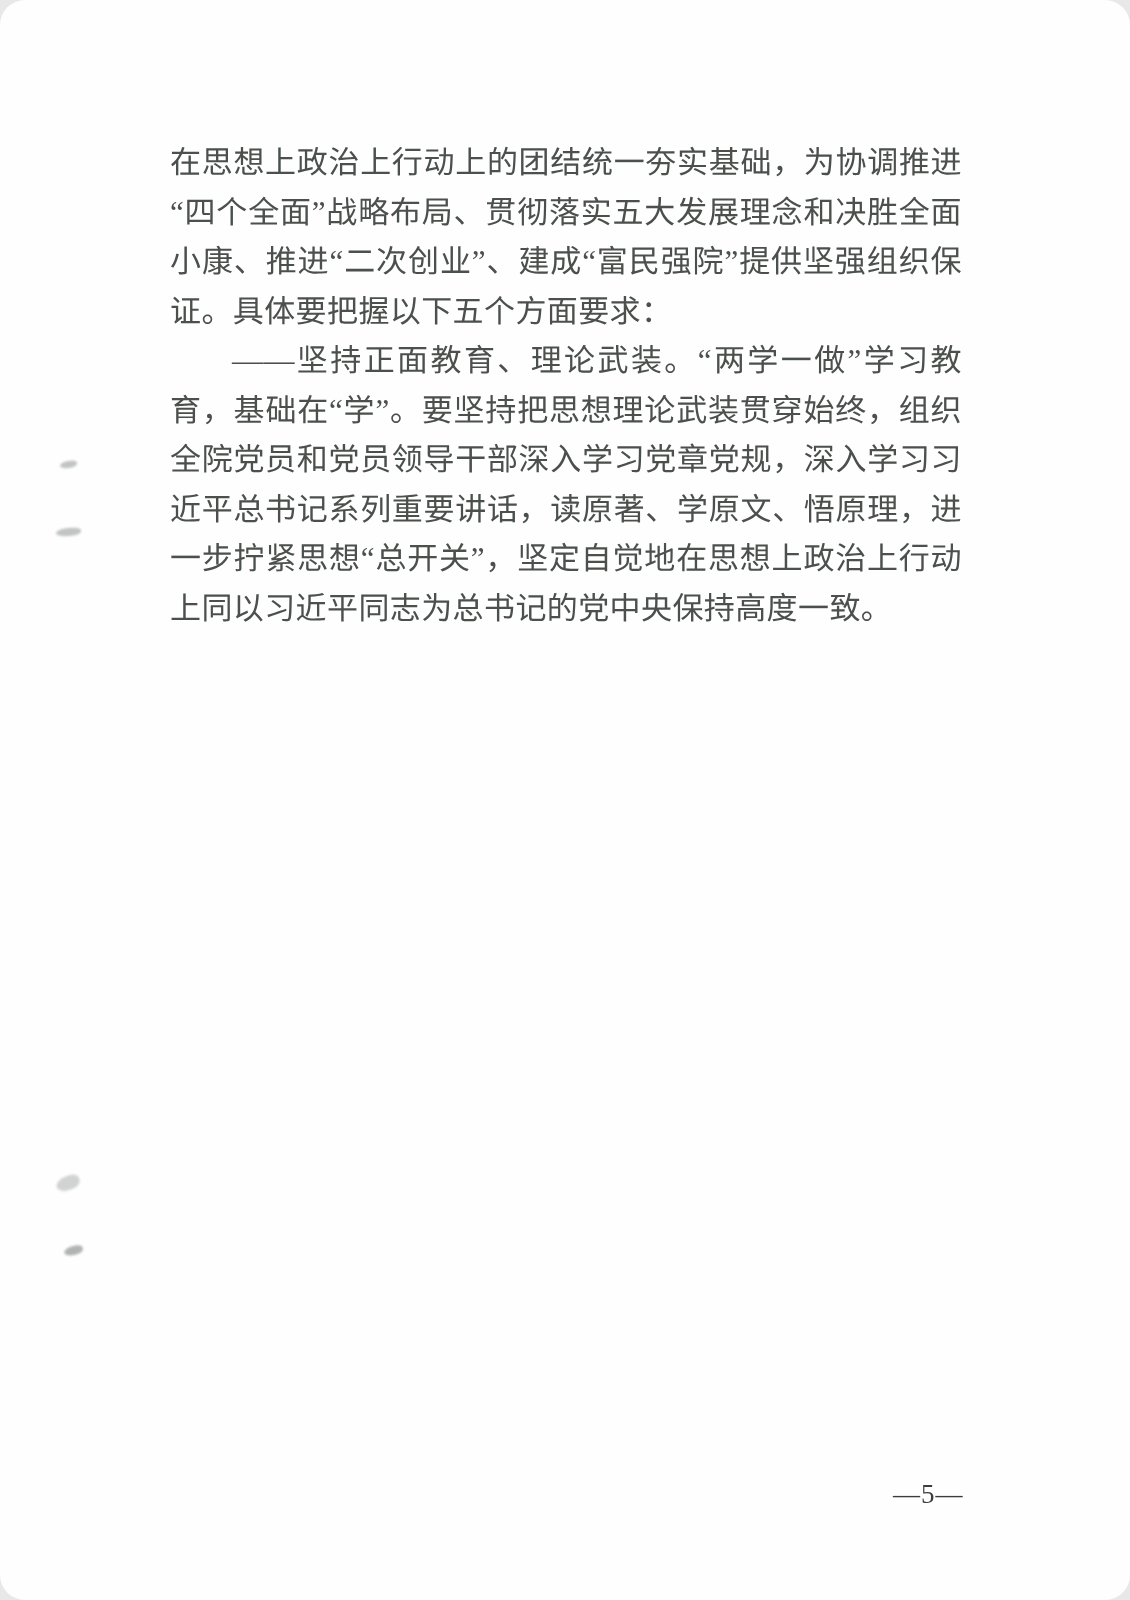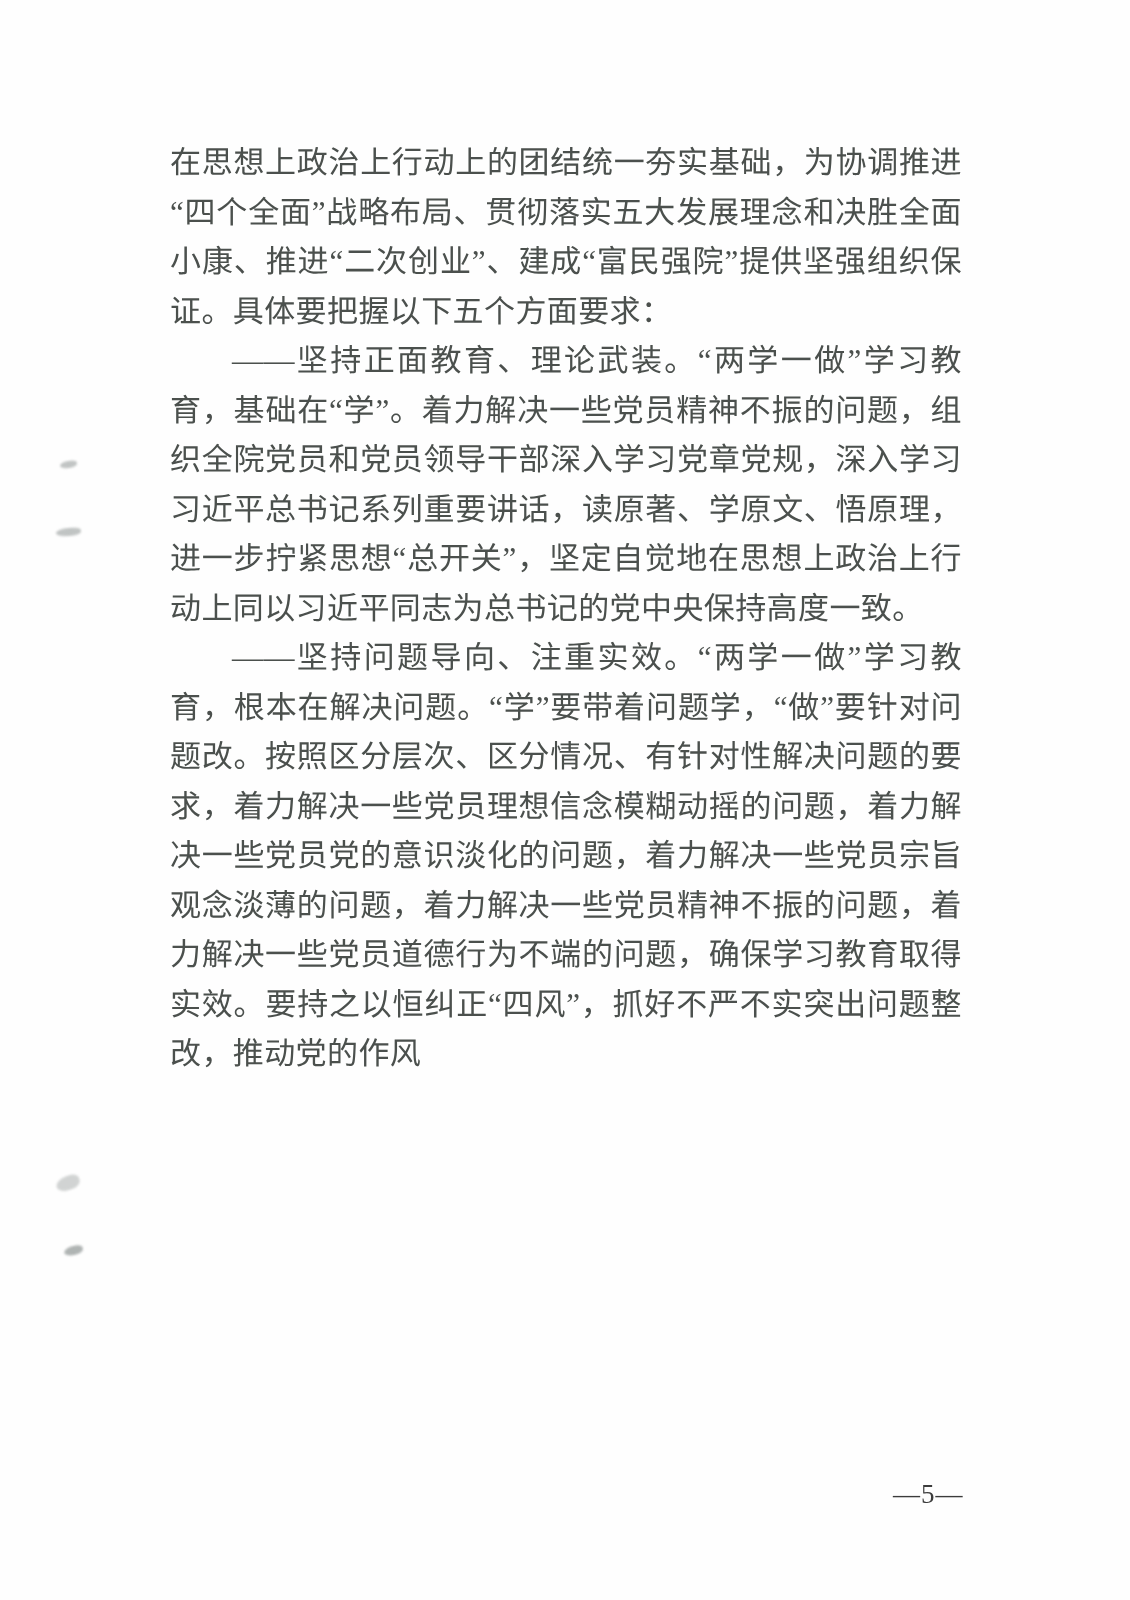--- a/index.html
+++ b/index.html
@@ -8,20 +8,21 @@
     background: #e8e8e8;
   }
   .page {
     position: relative;
     width: 1130px;
     height: 1600px;
     margin: 0 auto;
     background: #fefefe;
     overflow: hidden;
     font-family: "Liberation Serif", "DejaVu Serif", serif;
+    border-radius: 25px;
   }
   .text-block {
     position: absolute;
     left: 170px;
     top: 138px;
     width: 792px;
     font-size: 31px;
     line-height: 49.5px;
     color: #4b504d;
     text-align: justify;
@@ -58,22 +59,21 @@
   .smudge-3 { left: 56px; top: 1176px; width: 24px; height: 14px; transform: rotate(-18deg); opacity: 0.4; }
   .smudge-4 { left: 64px; top: 1246px; width: 19px; height: 9px;  transform: rotate(-12deg); opacity: 0.7; }
 </style>
 </head>
 <body>
 
 <div class="page">
 
   <div class="text-block">
     <p>在思想上政治上行动上的团结统一夯实基础，为协调推进“四个全面”战略布局、贯彻落实五大发展理念和决胜全面小康、推进“二次创业”、建成“富民强院”提供坚强组织保证。具体要把握以下五个方面要求：</p>
-    <p class="indent">——坚持正面教育、理论武装。“两学一做”学习教育，基础在“学”。着力解决一些党员精神不振的问题，组织全院党员和党员领导干部深入学习党章党规，深入学习习近平总书记系列重要讲话，读原著、学原文、悟原理，进一步拧紧思想“总开关”，坚定自觉地在思想上政治上行动上同以习近平同志为总书记的党中央保持高度一致。</p>
-    <p class="indent">——坚持问题导向、注重实效。“两学一做”学习教育，根本在解决问题。“学”要带着问题学，“做”要针对问题改。按照区分层次、区分情况、有针对性解决问题的要求，着力解决一些党员理想信念模糊动摇的问题，着力解决一些党员党的意识淡化的问题，着力解决一些党员宗旨观念淡薄的问题，着力解决一些党员精神不振的问题，着力解决一些党员道德行为不端的问题，确保学习教育取得实效。要持之以恒纠正“四风”，抓好不严不实突出问题整改，推动党的作风</p>
+    <p class="indent">——坚持正面教育、理论武装。“两学一做”学习教育，基础在“学”。要坚持把思想理论武装贯穿始终，组织全院党员和党员领导干部深入学习党章党规，深入学习习近平总书记系列重要讲话，读原著、学原文、悟原理，进一步拧紧思想“总开关”，坚定自觉地在思想上政治上行动上同以习近平同志为总书记的党中央保持高度一致。</p>
   </div>
 
   <div class="page-number">—5—</div>
 
   <div class="smudge smudge-1"></div>
   <div class="smudge smudge-2"></div>
   <div class="smudge smudge-3"></div>
   <div class="smudge smudge-4"></div>
 
 </div>

